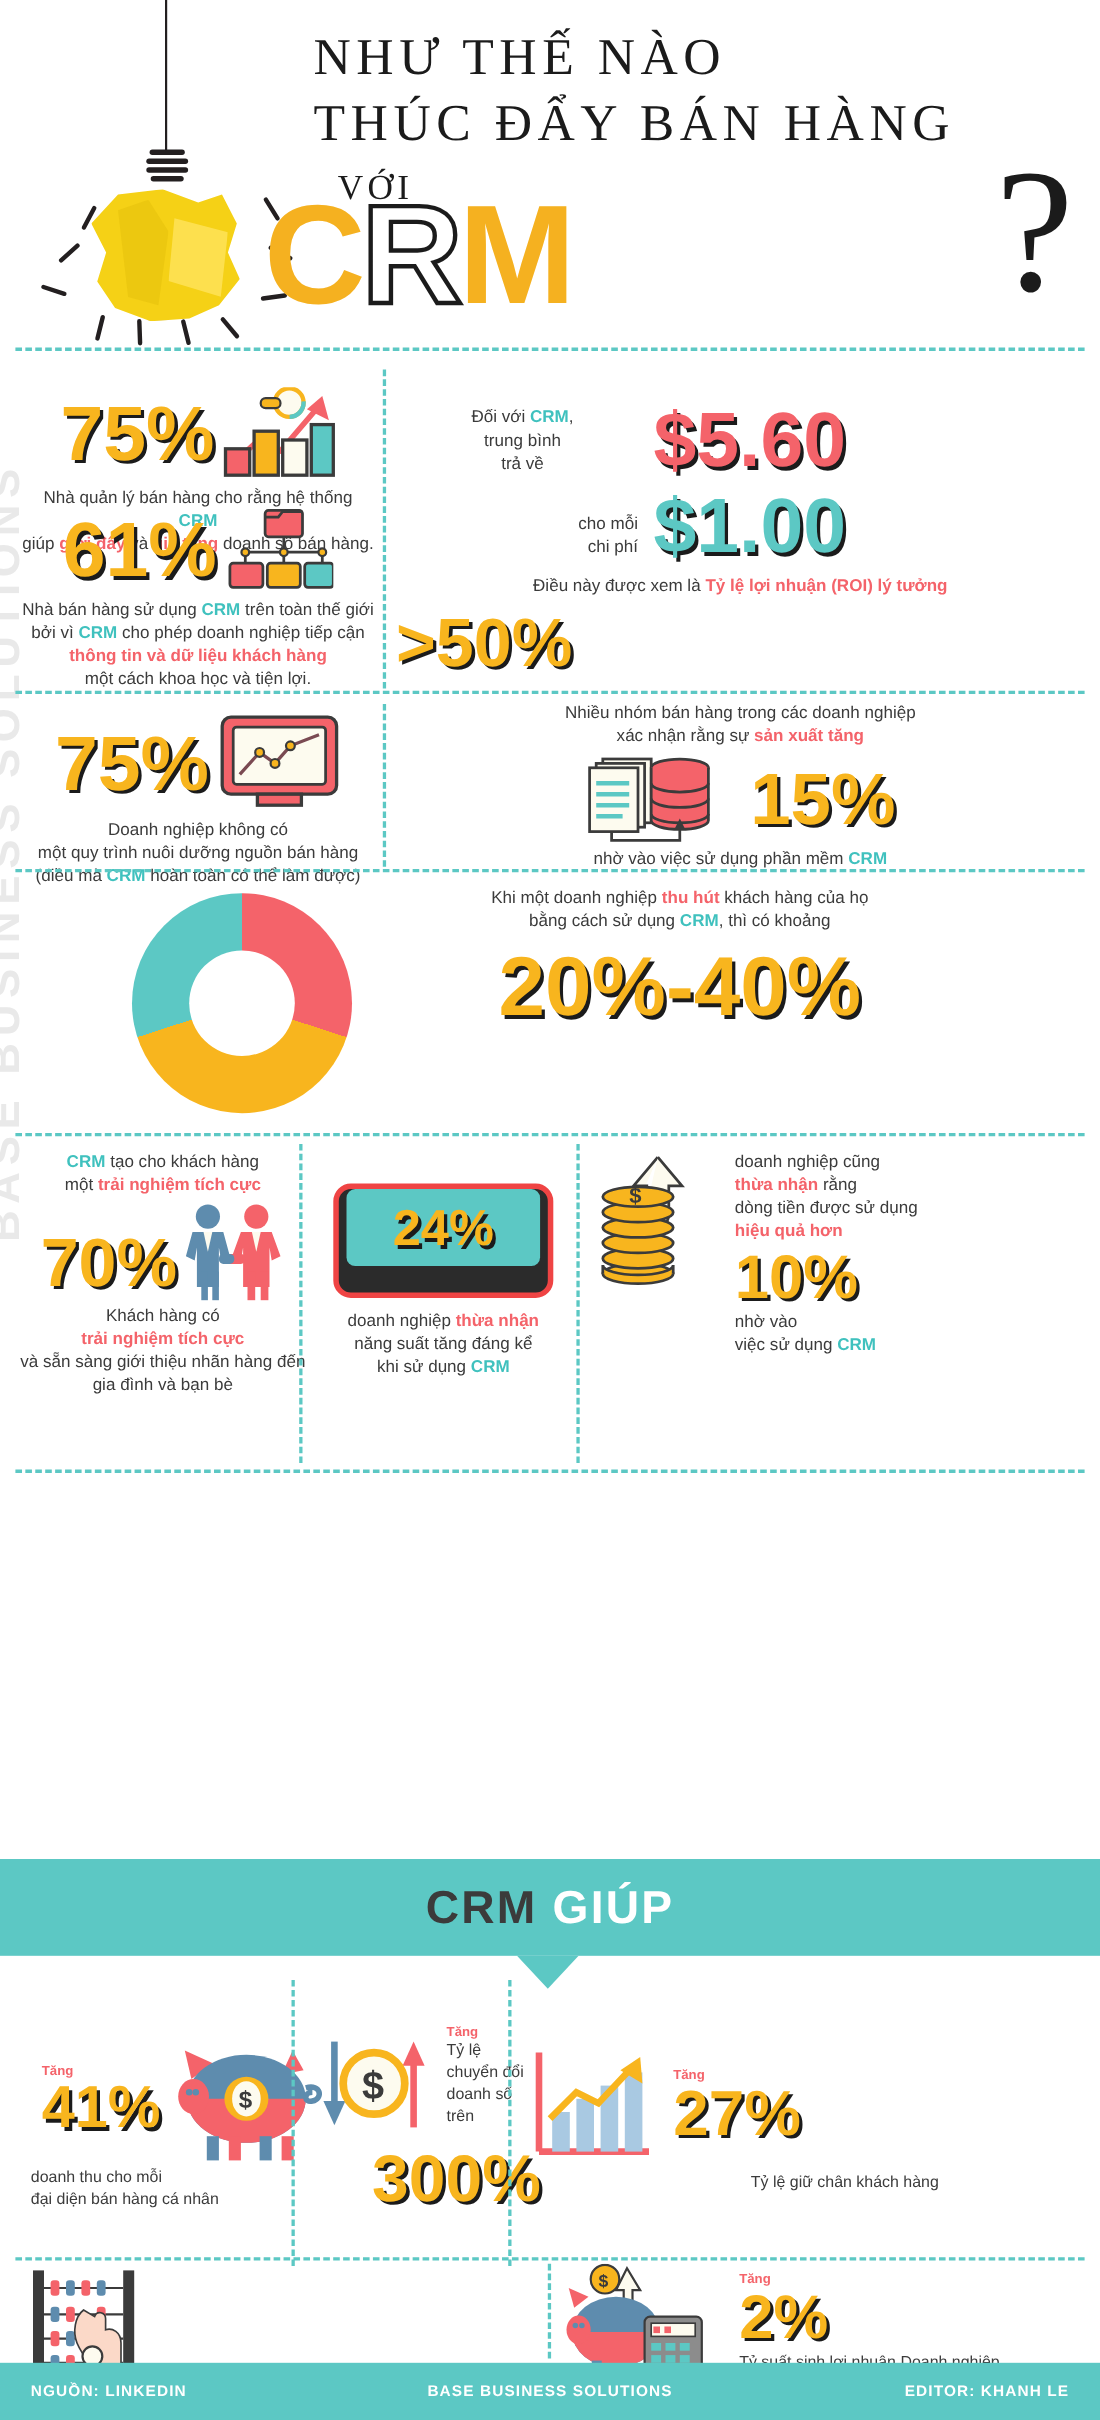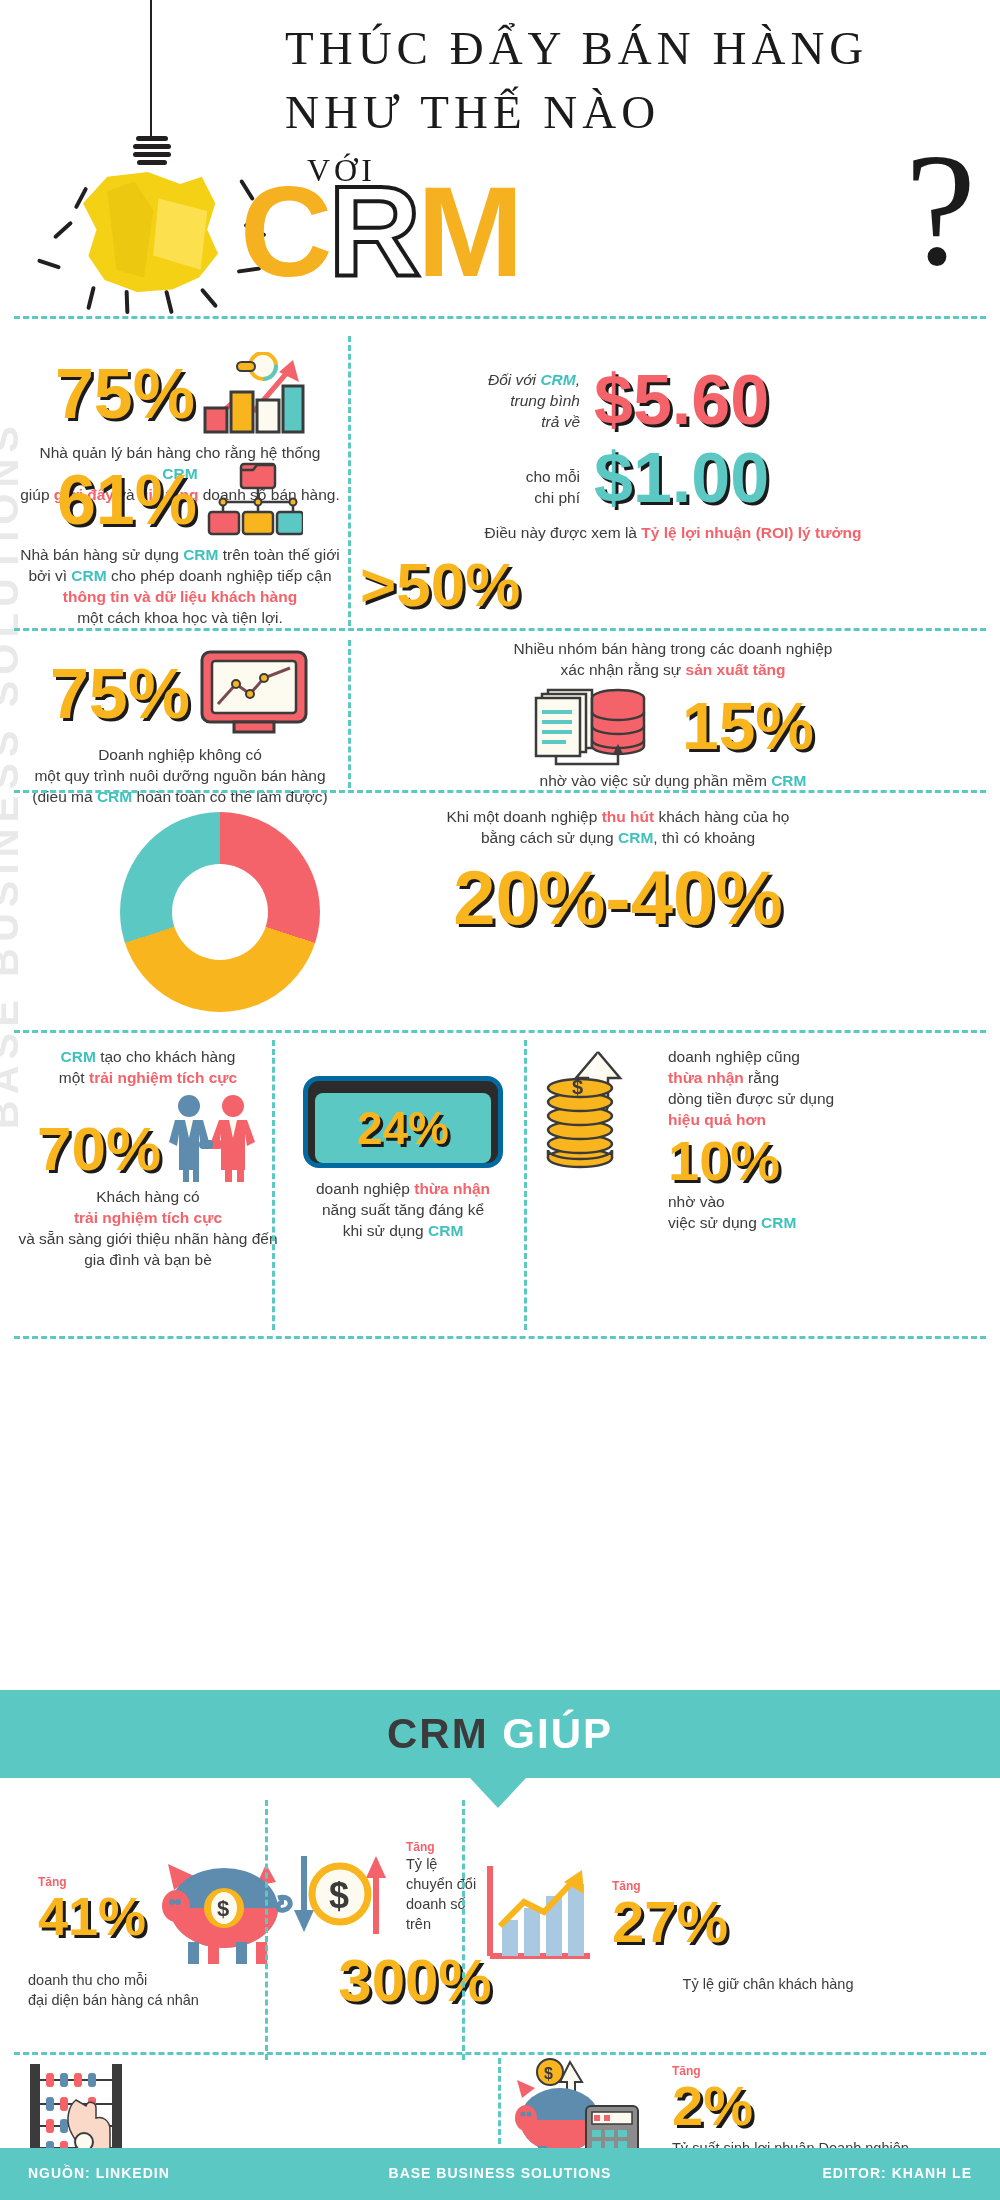--- a/index.html
+++ b/index.html
@@ -124,22 +124,22 @@
       <div class="ray" style="left:190px; top:188px; transform:rotate(58deg);"></div>
       <div class="ray" style="left:198px; top:228px; transform:rotate(28deg);"></div>
       <div class="ray" style="left:192px; top:268px; transform:rotate(-8deg);"></div>
       <div class="ray" style="left:70px;  top:300px; transform:rotate(88deg);"></div>
       <div class="ray" style="left:112px; top:300px; transform:rotate(76deg);"></div>
       <div class="ray" style="left:152px; top:296px; transform:rotate(50deg);"></div>
       <div class="ray" style="left:34px;  top:296px; transform:rotate(-76deg);"></div>
     </div>
 
     <div class="title-block">
+      <div class="t-line t2">NHƯ THẾ NÀO</div>
       <div class="t-line t1">THÚC ĐẨY BÁN HÀNG</div>
-      <div class="t-line t2">NHƯ THẾ NÀO</div>
       <div class="t-line t3">VỚI</div>
     </div>
 
     <div class="crm-big">
       <span>C</span><span class="hollow">R</span><span>M</span>
     </div>
     <div class="qmark">?</div>
   </div>
 
   <div class="hdash" style="top:316px;"></div>
@@ -190,21 +190,21 @@
       <span>bởi vì </span><span class="teal">CRM</span><span> cho phép doanh nghiệp tiếp cận</span><br>
       <span class="red">thông tin và dữ liệu khách hàng</span><br>
       <span>một cách khoa học và tiện lợi.</span>
     </div>
   </div>
 
   <div class="vdash" style="left:348px; top:336px; height:290px;"></div>
 
   <div class="sec" style="left:360px; top:360px; width:626px;">
     <div style="display:flex;align-items:center;justify-content:flex-start;padding-left:10px;">
-      <div class="body-txt" style="text-align:right;width:210px;font-style:italic;">
+      <div class="body-txt" style="width:210px;">
         <span>Đối với </span><span class="teal">CRM</span><span>,</span><br>
         <span>trung bình</span><br>
         <span>trả về</span>
       </div>
       <div class="num-red" style="font-size:70px;margin-left:14px;">$5.60</div>
     </div>
 
     <div style="display:flex;align-items:flex-start;justify-content:flex-start;padding-left:10px;margin-top:-2px;">
       <div class="body-txt" style="text-align:right;width:210px;padding-top:28px;">
         <span>cho mỗi</span><br>
@@ -315,22 +315,22 @@
       <span class="red">trải nghiệm tích cực</span><br>
       <span>và sẵn sàng giới thiệu nhãn hàng đến</span><br>
       <span>gia đình và bạn bè</span>
     </div>
   </div>
 
   <div class="vdash" style="left:272px; top:1040px; height:290px;"></div>
 
   <div class="sec" style="left:288px; top:1076px; width:230px;">
     <div style="display:flex;justify-content:center;">
-      <div style="width:200px;height:92px;background:#2b2b2b;border:5px solid #0369a1;border-radius:16px;
-                  display:flex;align-items:flex-end;justify-content:center;">
+      <div style="width:200px;height:104px;background:#2b2b2b;border:5px solid #ef4444;border-radius:16px;
+                  display:flex;align-items:flex-start;justify-content:center;">
         <div style="width:176px;height:70px;background:#5CC8C4;border-radius:8px;display:flex;align-items:center;justify-content:center;">
           <span class="num-sh" style="font-size:46px;">24%</span>
         </div>
       </div>
     </div>
     <div class="body-txt" style="margin-top:10px;">
       <span>doanh nghiệp </span><span class="red">thừa nhận</span><br>
       <span>năng suất tăng đáng kể</span><br>
       <span>khi sử dụng </span><span class="teal">CRM</span>
     </div>

